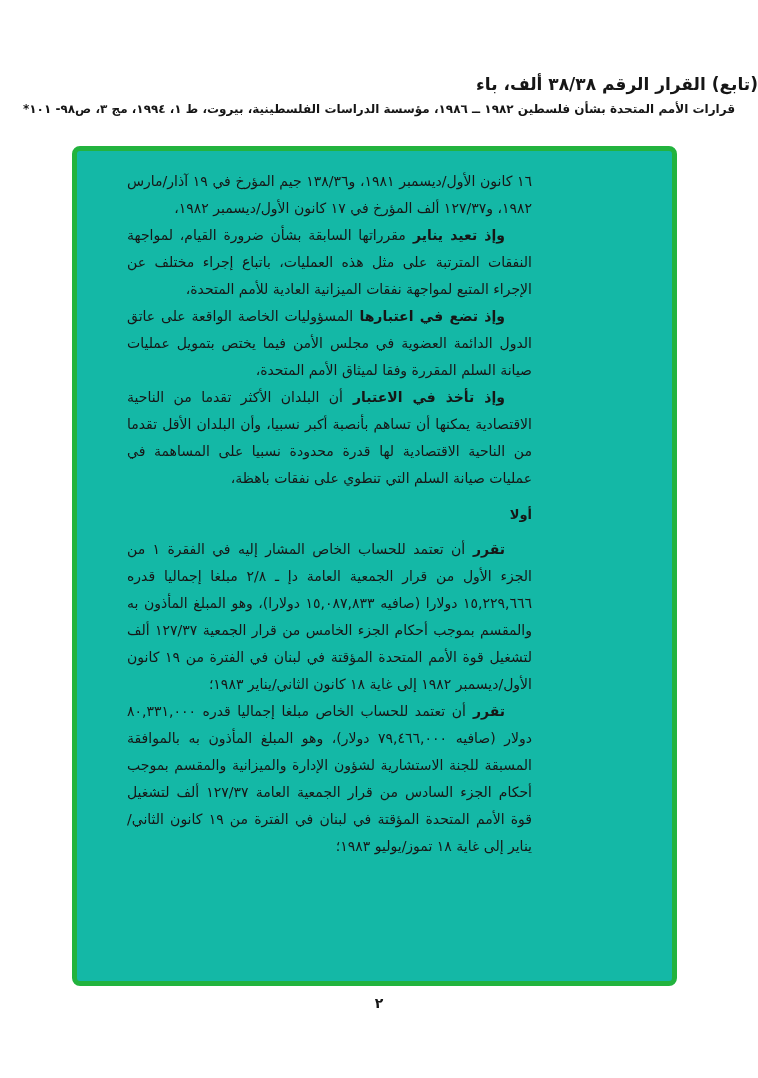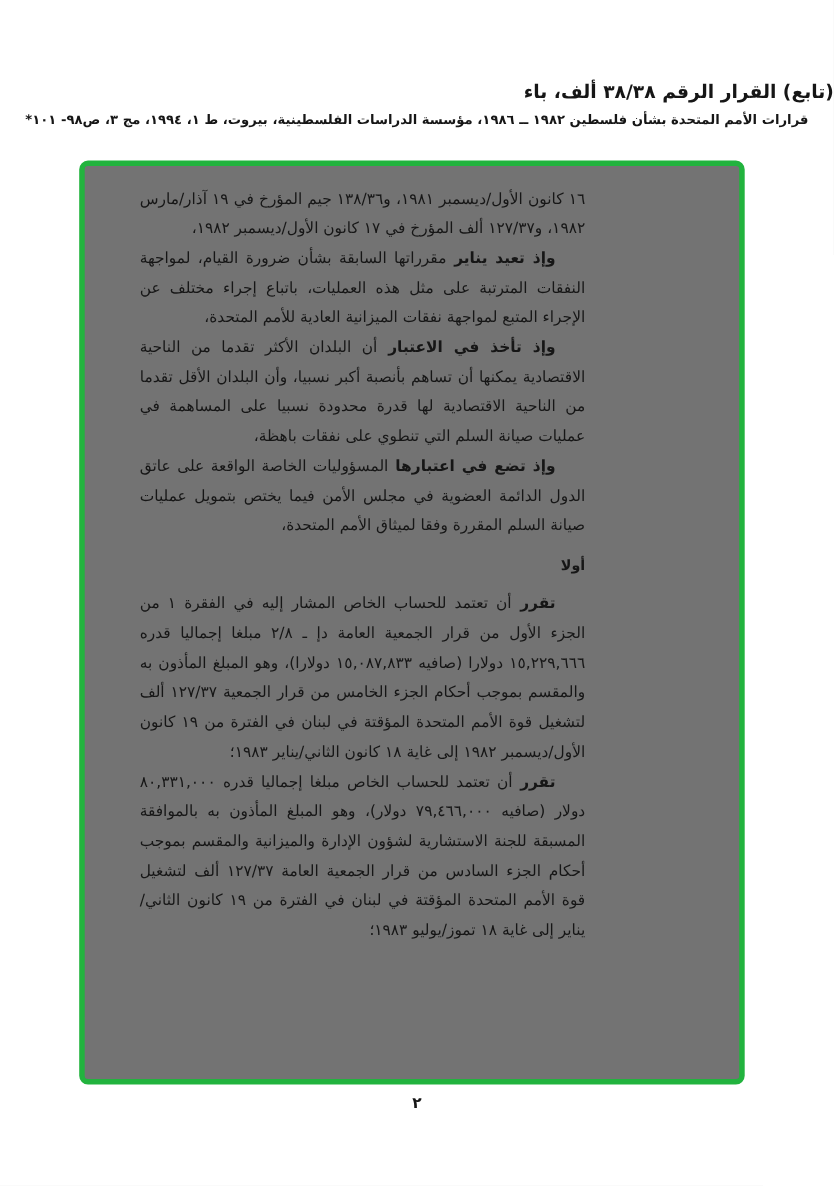--- a/index.html
+++ b/index.html
@@ -38,21 +38,21 @@
   }
   .frame {
     position: absolute;
     left: 72px;
     top: 146px;
     width: 605px;
     height: 840px;
     box-sizing: border-box;
     border: 5px solid #22b33e;
     border-radius: 8px;
-    background: #737373;
+    background: #14b8a6;
     overflow: hidden;
   }
   .col {
     position: absolute;
     top: 17px;
     left: 50px;
     width: 405px;
     direction: rtl;
     text-align: justify;
     font-size: 14px;
@@ -93,23 +93,23 @@
 
 <div class="hdr-src">قرارات الأمم المتحدة بشأن فلسطين ١٩٨٢ ــ ١٩٨٦، مؤسسة الدراسات الفلسطينية، بيروت، ط ١، ١٩٩٤، مج ٣، ص٩٨- ١٠١*</div>
 
 <div class="frame" style="border-color: rgb(34, 179, 62);">
   <div class="col">
 
     <p class="para"><span>١٦ كانون الأول/ديسمبر ١٩٨١، و١٣٨/٣٦ جيم المؤرخ في ١٩ آذار/مارس ١٩٨٢، و١٢٧/٣٧ ألف المؤرخ في ١٧ كانون الأول/ديسمبر ١٩٨٢،</span></p>
 
     <p class="para indent"><strong class="lead">وإذ تعيد يناير </strong><span>مقرراتها السابقة بشأن ضرورة القيام، لمواجهة النفقات المترتبة على مثل هذه العمليات، باتباع إجراء مختلف عن الإجراء المتبع لمواجهة نفقات الميزانية العادية للأمم المتحدة،</span></p>
 
+    <p class="para indent"><strong class="lead">وإذ تضع في اعتبارها </strong><span>المسؤوليات الخاصة الواقعة على عاتق الدول الدائمة العضوية في مجلس الأمن فيما يختص بتمويل عمليات صيانة السلم المقررة وفقا لميثاق الأمم المتحدة،</span></p>
+
     <p class="para indent"><strong class="lead">وإذ تأخذ في الاعتبار </strong><span>أن البلدان الأكثر تقدما من الناحية الاقتصادية يمكنها أن تساهم بأنصبة أكبر نسبيا، وأن البلدان الأقل تقدما من الناحية الاقتصادية لها قدرة محدودة نسبيا على المساهمة في عمليات صيانة السلم التي تنطوي على نفقات باهظة،</span></p>
-
-    <p class="para indent"><strong class="lead">وإذ تضع في اعتبارها </strong><span>المسؤوليات الخاصة الواقعة على عاتق الدول الدائمة العضوية في مجلس الأمن فيما يختص بتمويل عمليات صيانة السلم المقررة وفقا لميثاق الأمم المتحدة،</span></p>
 
     <h2 class="sec-head">أولا</h2>
 
     <p class="para indent"><strong class="lead">تقرر </strong><span>أن تعتمد للحساب الخاص المشار إليه في الفقرة ١ من الجزء الأول من قرار الجمعية العامة دإ ـ ٢/٨ مبلغا إجماليا قدره ١٥,٢٢٩,٦٦٦ دولارا (صافيه ١٥,٠٨٧,٨٣٣ دولارا)، وهو المبلغ المأذون به والمقسم بموجب أحكام الجزء الخامس من قرار الجمعية ١٢٧/٣٧ ألف لتشغيل قوة الأمم المتحدة المؤقتة في لبنان في الفترة من ١٩ كانون الأول/ديسمبر ١٩٨٢ إلى غاية ١٨ كانون الثاني/يناير ١٩٨٣؛</span></p>
 
 
     <p class="para indent"><strong class="lead">تقرر </strong><span>أن تعتمد للحساب الخاص مبلغا إجماليا قدره ٨٠,٣٣١,٠٠٠ دولار (صافيه ٧٩,٤٦٦,٠٠٠ دولار)، وهو المبلغ المأذون به بالموافقة المسبقة للجنة الاستشارية لشؤون الإدارة والميزانية والمقسم بموجب أحكام الجزء السادس من قرار الجمعية العامة ١٢٧/٣٧ ألف لتشغيل قوة الأمم المتحدة المؤقتة في لبنان في الفترة من ١٩ كانون الثاني/يناير إلى غاية ١٨ تموز/يوليو ١٩٨٣؛</span></p>
 
   </div>
 </div>

